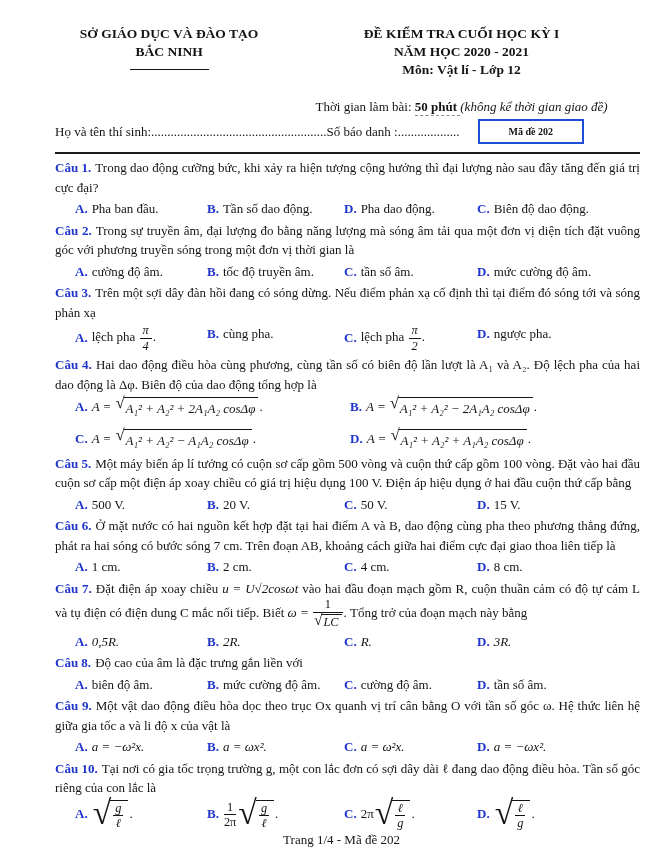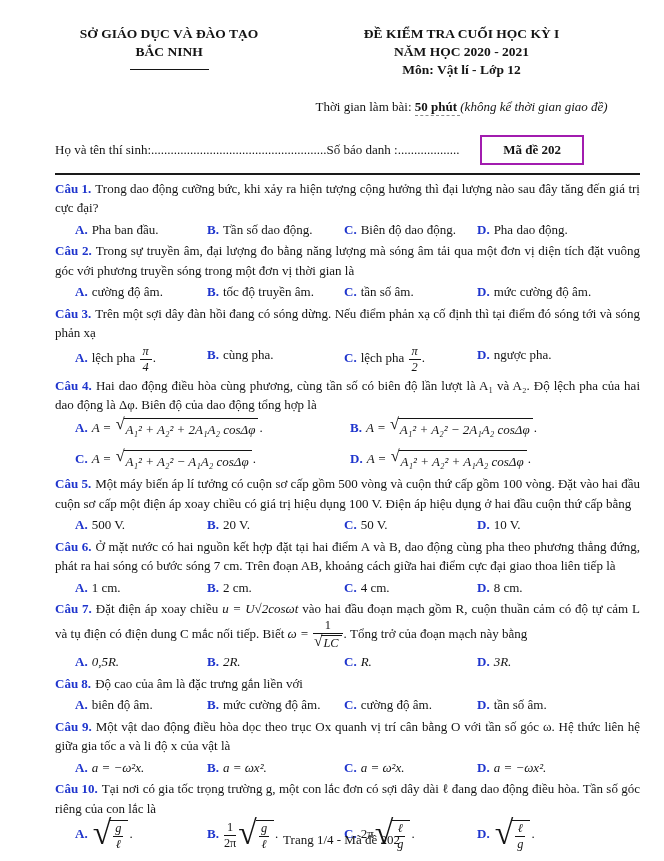--- a/index.html
+++ b/index.html
@@ -17,24 +17,24 @@
   }
   .bold { font-weight:bold; }
   
   .header { display:flex; width:100%; }
   .h-left { width:39%; text-align:center; font-size:13.5px; line-height:1.35; }
   .h-right { width:61%; text-align:center; font-size:13.5px; line-height:1.35; }
   .underl { display:inline-block; border-bottom:1.5px solid #141414; padding:0 6px 8px; }
   .dur { font-size:13px; white-space:nowrap; margin-top:18px; }
   .dashu { border-bottom:1.5px dashed #8a8a8a; padding-bottom:1px; }
   
-  .student-row { display:flex; align-items:center; margin-top:20px; }
+  .student-row { display:flex; align-items:center; margin-top:4px; }
   .code-box {
-    border:2px solid #a21caf; font-weight:bold; font-size:13px;
-    padding:3px 21px; margin-left:auto; margin-right:56px; white-space:nowrap;
+    border:2px solid #1d4ed8; font-weight:bold; font-size:10px;
+    padding:3px 29px; margin-left:auto; margin-right:56px; white-space:nowrap;
   }
   .rule { border-top:2px solid #1a1a1a; margin-top:8px; margin-bottom:4px; }
   
   .q { margin:0; }
   .stem { margin:0; text-align:justify; }
   .ql { color:var(--accent-blue,#1f35cd); font-weight:bold; margin-right:4px; }
   .ol { color:var(--accent-blue,#1f35cd); font-weight:bold; margin-right:4px; }
   .opts { display:grid; grid-template-columns:132px 137px 133px auto; padding-left:20px; margin:1px 0 1px; }
   .opts2 { display:grid; grid-template-columns:275px auto; padding-left:20px; margin:2px 0 2px; row-gap:8px; }
   .opt { white-space:nowrap; padding:1px 0; }
@@ -81,22 +81,22 @@
     <span class="code-box">Mã đề 202</span>
   </div>
 
   <div class="rule"></div>
 
   <div class="q">
     <p class="stem"><b class="ql">Câu 1.</b><span>Trong dao động cưỡng bức, khi xảy ra hiện tượng cộng hưởng thì đại lượng nào sau đây tăng đến giá trị cực đại?</span></p>
     <div class="opts">
       <span class="opt"><b class="ol">A.</b><span>Pha ban đầu.</span></span>
       <span class="opt"><b class="ol">B.</b><span>Tần số dao động.</span></span>
+      <span class="opt"><b class="ol">D.</b><span>Pha dao động.</span></span>
       <span class="opt"><b class="ol">C.</b><span>Biên độ dao động.</span></span>
-      <span class="opt"><b class="ol">D.</b><span>Pha dao động.</span></span>
     </div>
   </div>
 
   <div class="q">
     <p class="stem"><b class="ql">Câu 2.</b><span>Trong sự truyền âm, đại lượng đo bằng năng lượng mà sóng âm tải qua một đơn vị diện tích đặt vuông góc với phương truyền sóng trong một đơn vị thời gian là</span></p>
     <div class="opts">
       <span class="opt"><b class="ol">A.</b><span>cường độ âm.</span></span>
       <span class="opt"><b class="ol">B.</b><span>tốc độ truyền âm.</span></span>
       <span class="opt"><b class="ol">C.</b><span>tần số âm.</span></span>
       <span class="opt"><b class="ol">D.</b><span>mức cường độ âm.</span></span>
@@ -134,21 +134,21 @@
           </span><span>.</span></span>
     </div>
   </div>
 
   <div class="q">
     <p class="stem"><b class="ql">Câu 5.</b><span>Một máy biến áp lí tưởng có cuộn sơ cấp gồm 500 vòng và cuộn thứ cấp gồm 100 vòng. Đặt vào hai đầu cuộn sơ cấp một điện áp xoay chiều có giá trị hiệu dụng 100 V. Điện áp hiệu dụng ở hai đầu cuộn thứ cấp bằng</span></p>
     <div class="opts">
       <span class="opt"><b class="ol">A.</b><span>500 V.</span></span>
       <span class="opt"><b class="ol">B.</b><span>20 V.</span></span>
       <span class="opt"><b class="ol">C.</b><span>50 V.</span></span>
-      <span class="opt"><b class="ol">D.</b><span>10 V.</span></span>
+      <span class="opt"><b class="ol">D.</b><span>15 V.</span></span>
     </div>
   </div>
 
   <div class="q">
     <p class="stem"><b class="ql">Câu 6.</b><span>Ở mặt nước có hai nguồn kết hợp đặt tại hai điểm A và B, dao động cùng pha theo phương thẳng đứng, phát ra hai sóng có bước sóng 7 cm. Trên đoạn AB, khoảng cách giữa hai điểm cực đại giao thoa liên tiếp là</span></p>
     <div class="opts">
       <span class="opt"><b class="ol">A.</b><span>1 cm.</span></span>
       <span class="opt"><b class="ol">B.</b><span>2 cm.</span></span>
       <span class="opt"><b class="ol">C.</b><span>4 cm.</span></span>
       <span class="opt"><b class="ol">D.</b><span>8 cm.</span></span>

